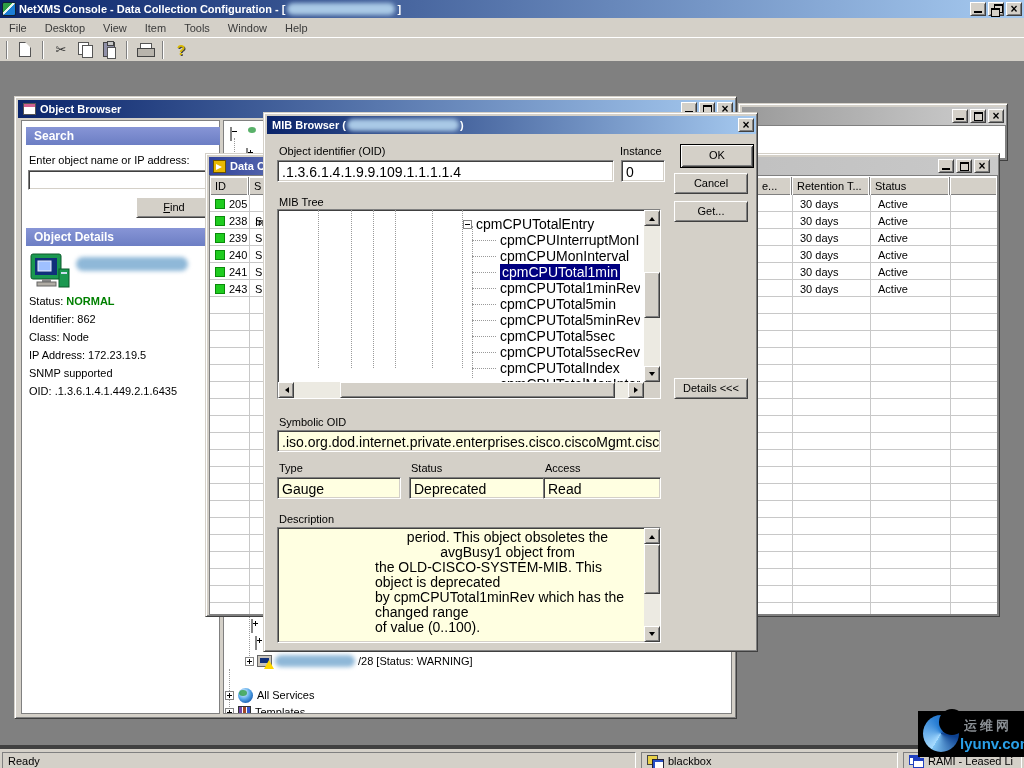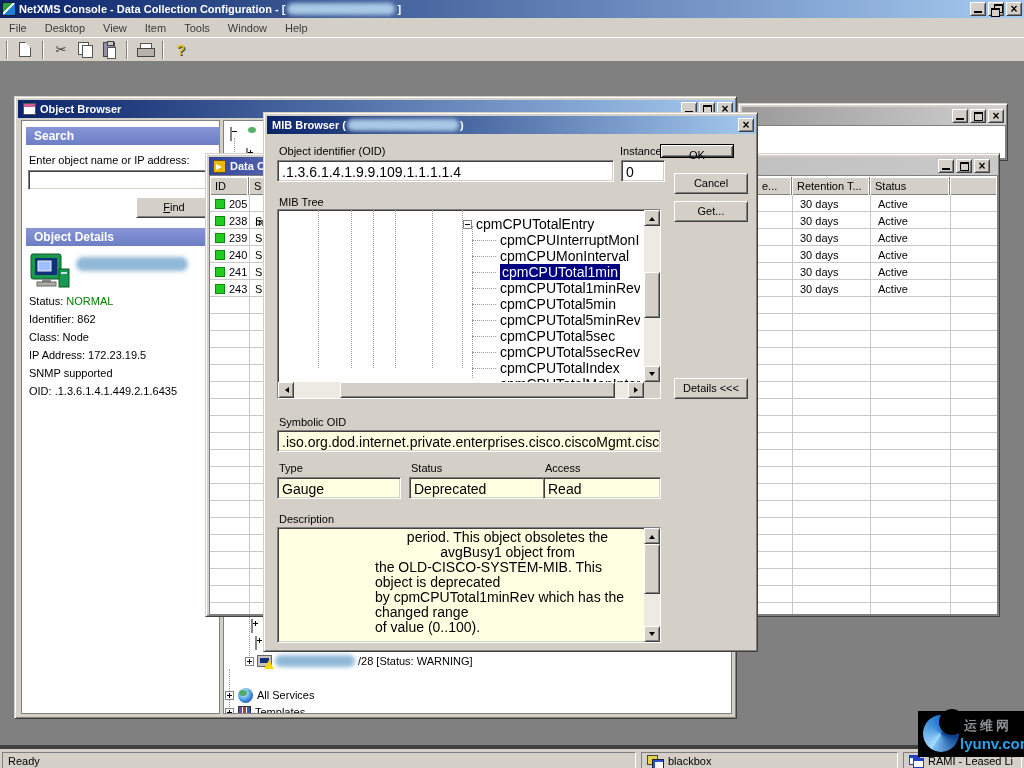--- a/index.html
+++ b/index.html
@@ -231,21 +231,21 @@
         <rect x="1" y="2" width="30" height="25" rx="2" fill="#1a9850" stroke="#0a5a2a"></rect>
         <rect x="5" y="6" width="22" height="17" fill="#10307a"></rect>
         <rect x="8" y="9" width="13" height="10" fill="#9fc0ff" stroke="#e8eefc"></rect>
         <rect x="12" y="27" width="9" height="3" fill="#888"></rect>
         <rect x="7" y="30" width="19" height="4" fill="#b0aca4" stroke="#666"></rect>
         <rect x="29" y="17" width="10" height="18" fill="#1a9850" stroke="#0a5a2a"></rect>
         <rect x="31" y="20" width="6" height="2" fill="#cde"></rect>
       </svg>
       <div class="abs blur-blob" style="left:54px;top:136px;width:112px;height:14px;background:#8fb8d8;"></div>
       <div class="abs" style="left:7px;top:174px;">
-        <span>Status: </span><span style="color:#008000;font-weight:normal;">NORMAL</span>
+        <span>Status: </span><span style="color:#008000;font-weight:bold;">NORMAL</span>
       </div>
       <div class="abs" style="left:7px;top:192px;">Identifier: 862</div>
       <div class="abs" style="left:7px;top:210px;">Class: Node</div>
       <div class="abs" style="left:7px;top:228px;">IP Address: 172.23.19.5</div>
       <div class="abs" style="left:7px;top:246px;">SNMP supported</div>
       <div class="abs" style="left:7px;top:264px;">OID: .1.3.6.1.4.1.449.2.1.6435</div>
     </div>
 
     <div class="abs" style="left:205px;top:23px;width:3px;height:594px;background:#D4D0C8;"></div>
 
@@ -401,21 +401,21 @@
             <span class="g-close">×</span>
           </span>
       </span>
     </div>
 
     <div class="abs" style="left:15px;top:32px;">Object identifier (OID)</div>
     <div class="abs field" style="left:13px;top:47px;width:337px;height:22px;"><span>.1.3.6.1.4.1.9.9.109.1.1.1.1.4</span></div>
     <div class="abs" style="left:356px;top:32px;">Instance</div>
     <div class="abs field" style="left:357px;top:47px;width:44px;height:22px;"><span>0</span></div>
 
-    <div class="abs btn btn-default" style="left:396px;top:31px;width:74px;height:14px;line-height:20px;">OK</div>
+    <div class="abs btn btn-default" style="left:416px;top:31px;width:74px;height:24px;line-height:20px;">OK</div>
     <div class="abs btn" style="left:410px;top:60px;width:74px;height:21px;line-height:19px;">Cancel</div>
     <div class="abs btn" style="left:410px;top:88px;width:74px;height:21px;line-height:19px;">Get...</div>
 
     <div class="abs" style="left:15px;top:83px;">MIB Tree</div>
 
     <div class="abs field" style="left:13px;top:96px;width:384px;height:190px;padding:0;">
       <div class="abs" style="left:0;top:0;right:0;bottom:0;overflow:hidden;">
         <span class="vdot" style="left:40px;top:0;height:158px;"></span>
         <span class="vdot" style="left:73px;top:0;height:158px;"></span>
         <span class="vdot" style="left:95px;top:0;height:158px;"></span>

